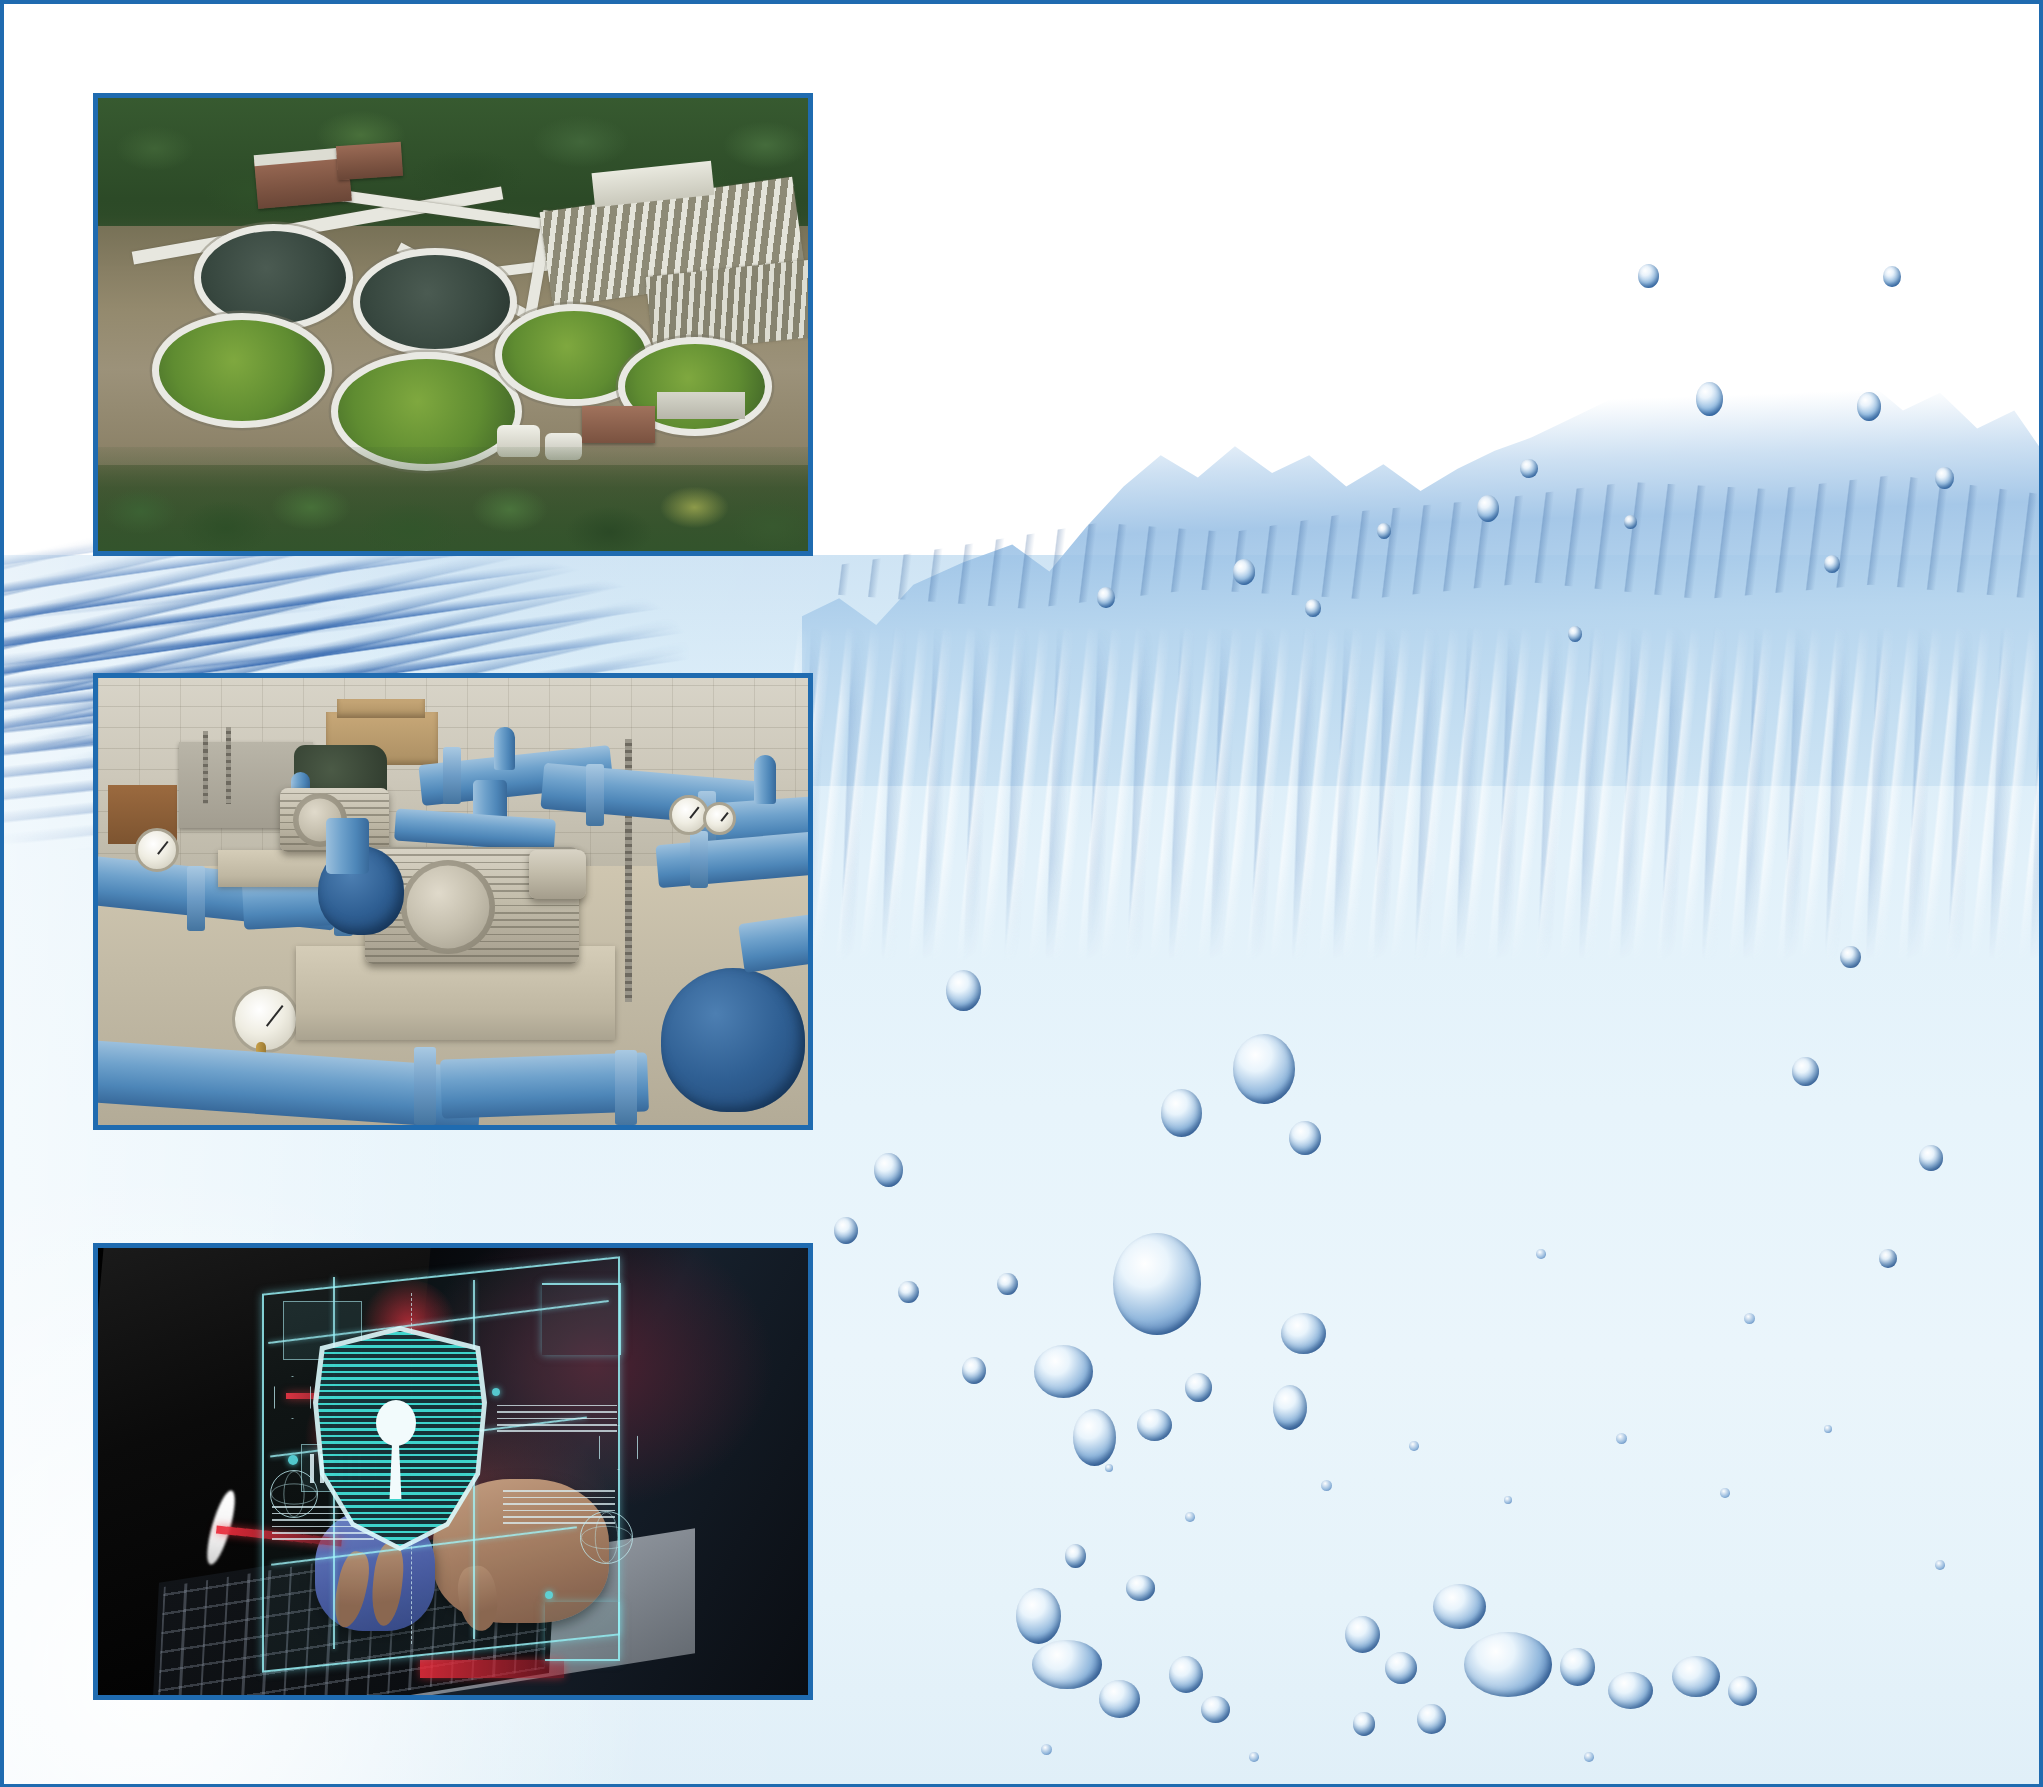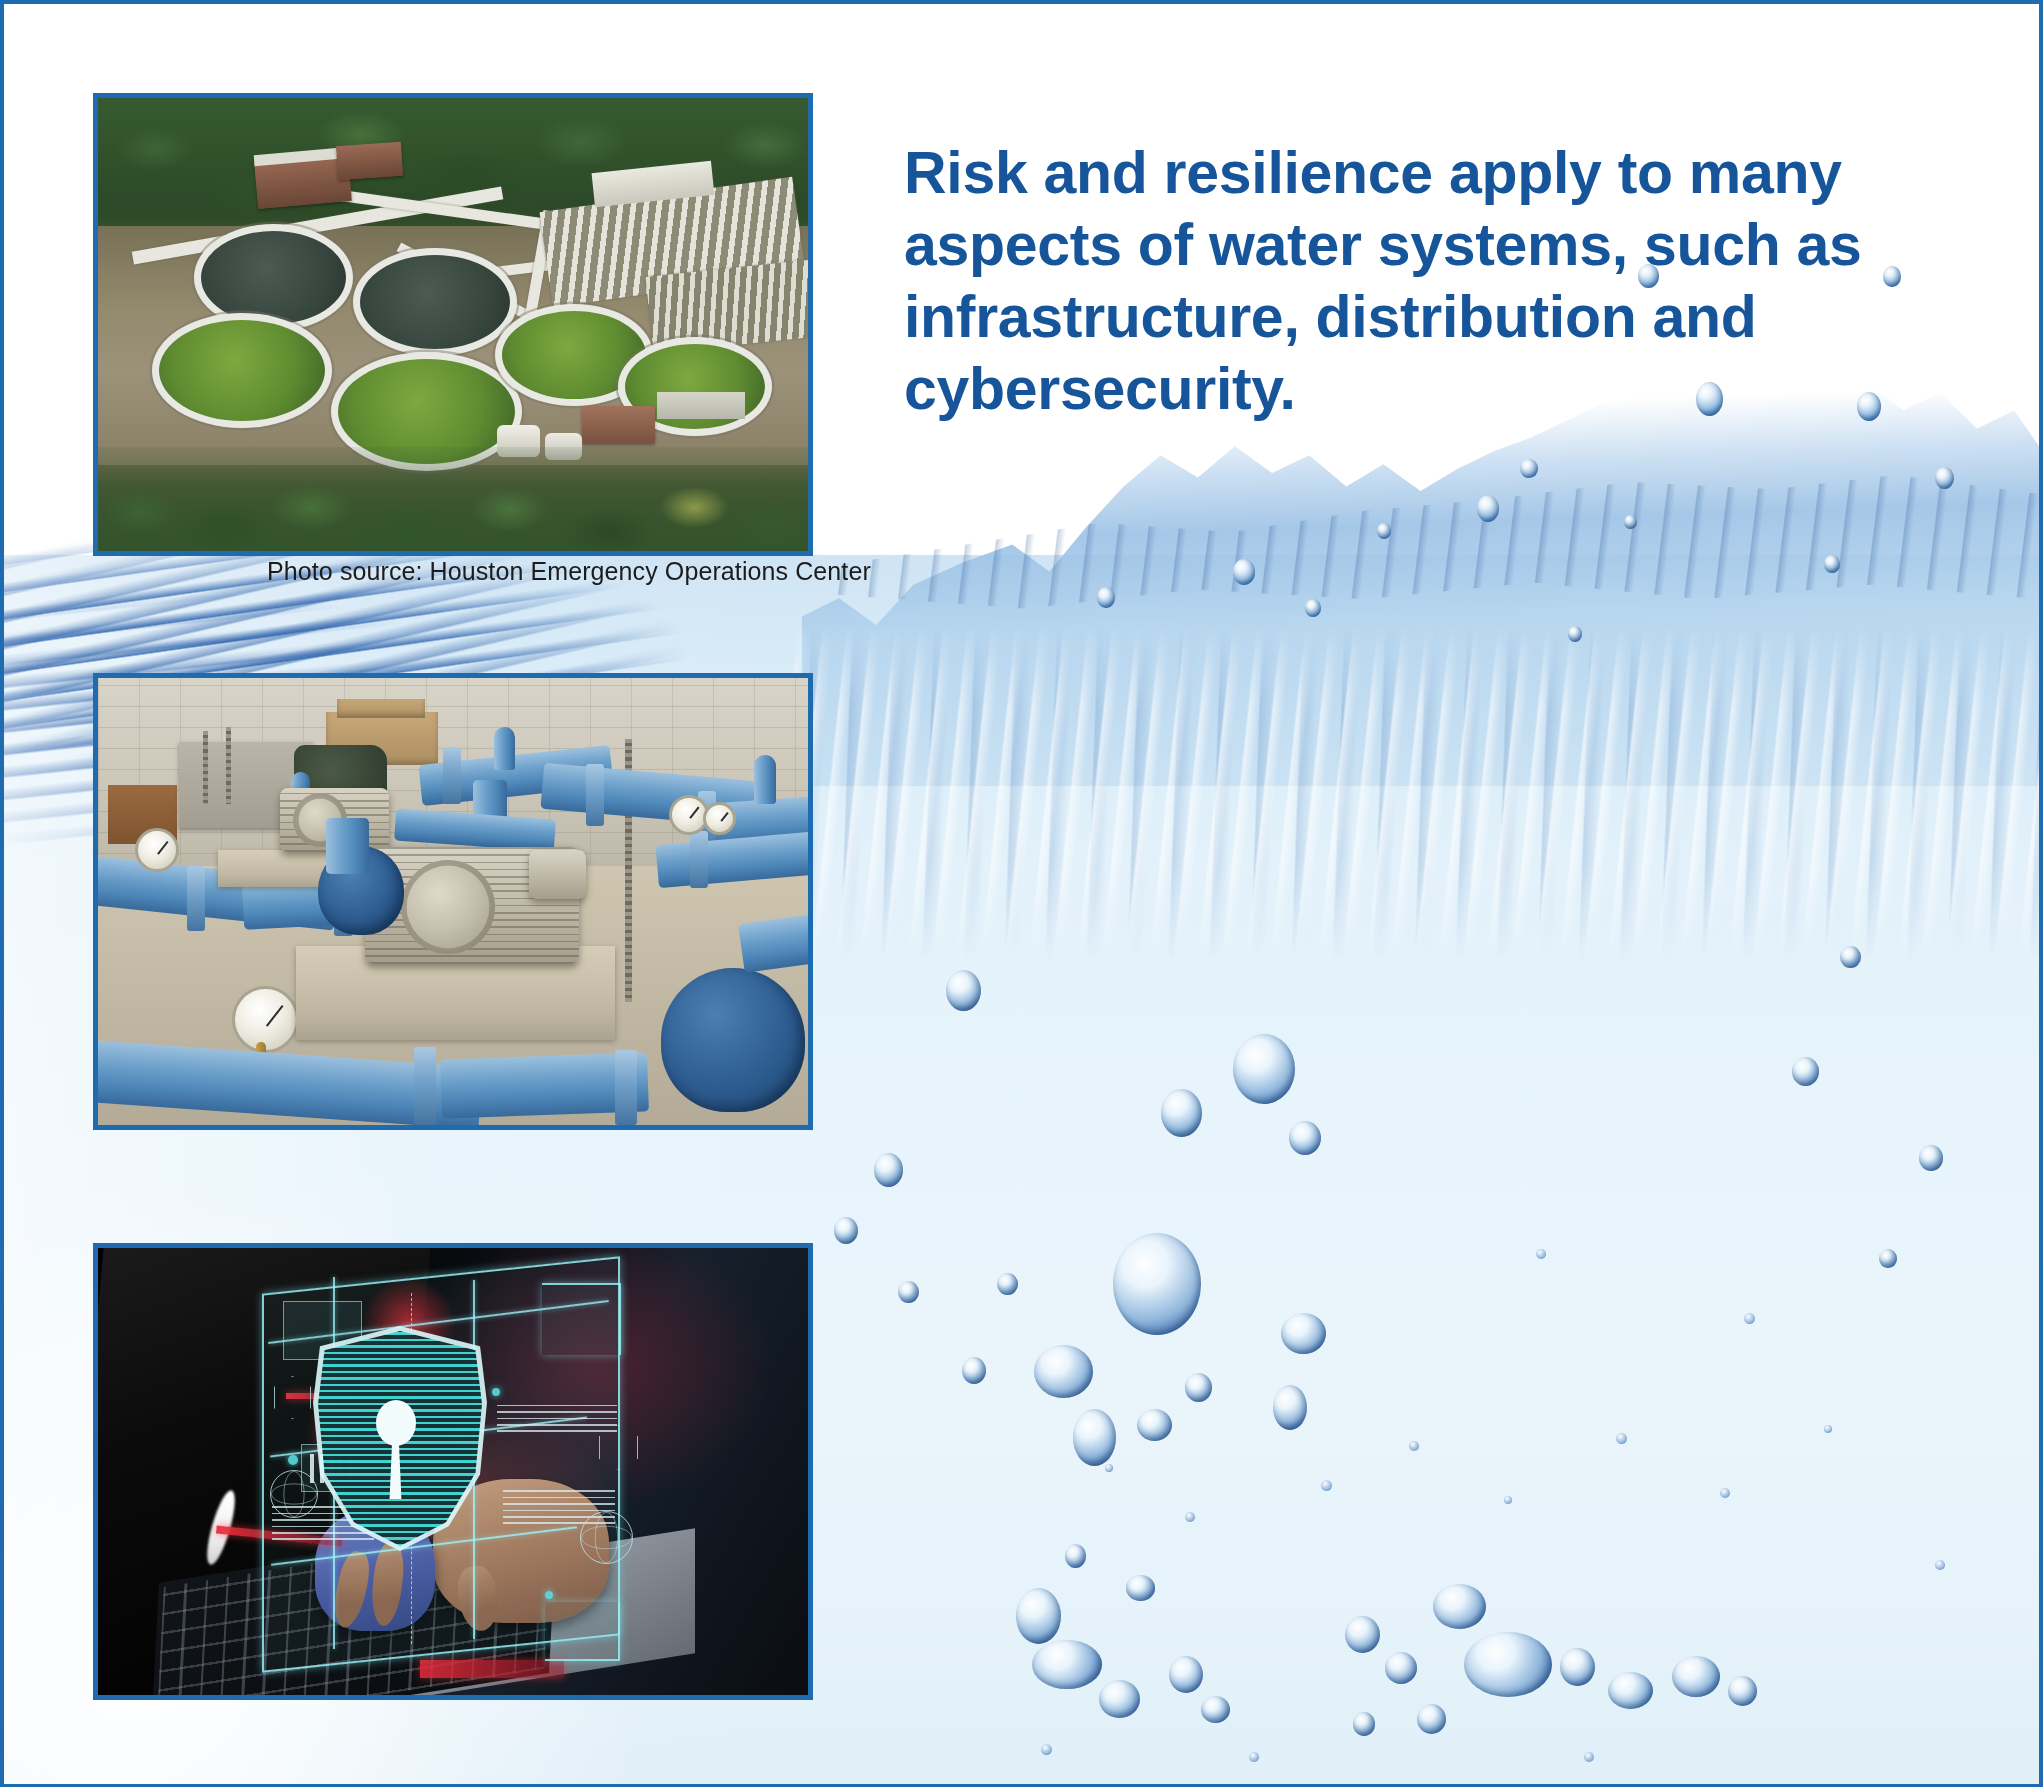--- a/index.html
+++ b/index.html
@@ -636,21 +636,20 @@
       <div class="plant-roofwhite" style="left:495px; top:69px; width:120px; height:34px; background:linear-gradient(180deg,#e9e9df 0%,#c9c8bb 100%); transform:rotate(-6deg);"></div>
       <div class="plant-building" style="left:484px; top:308px; width:73px; height:37px; background:linear-gradient(180deg,#a0725c 0%,#7a5240 100%);"></div>
       <div class="plant-roofwhite" style="left:559px; top:294px; width:88px; height:27px; background:linear-gradient(180deg,#d6d6cb 0%,#b7b6aa 100%);"></div>
       <div class="plant-roofwhite" style="left:399px; top:327px; width:43px; height:32px; border-radius:6.4px; background:linear-gradient(180deg,#f0f0e8 0%,#c6c5b8 100%);"></div>
       <div class="plant-roofwhite" style="left:447px; top:335px; width:37px; height:27px; border-radius:6.4px; background:linear-gradient(180deg,#ecece4 0%,#bfbeb2 100%);"></div>
 
       <div class="plant-trees-bottom"></div>
     </div>
   </div>
 
-  <div class="caption">Photo source: Houston Emergency Operations Center</div>
 
   <div class="photo" id="photo-pumps">
     <div class="photo-inner">
       <div class="pump-wall"></div>
       <div class="pump-floor"></div>
 
       <div class="desk" style="left:9.6px; top:107px; width:69px; height:59px;"></div>
       <div class="cabinet" style="left:81px; top:64px; width:134px; height:86px;"></div>
       <div class="boxes" style="left:228px; top:34px; width:112px; height:53px;"></div>
       <div class="boxes" style="left:239px; top:21px; width:88px; height:19px;"></div>
@@ -756,16 +755,15 @@
       <div class="hud-frame" style="left:444px; top:35px; width:77px; height:70px; border-left:none; border-bottom:none;"></div>
       <div class="hud-frame" style="left:447px; top:354px; width:73px; height:57px; border-left:none; border-top:none;"></div>
 
       <div class="shield-outline" style="left:215px; top:78px; width:174px; height:225px;"></div>
       <div class="shield" style="left:220px; top:83px; width:164px; height:215px;"></div>
       <div class="keyhole-head" style="left:278px; top:152px; width:40px; height:46px;"></div>
       <div class="keyhole-stem" style="left:284px; top:190px; width:27px; height:61px;"></div>
     </div>
   </div>
 
-  <div class="headline">Risk and resilience apply to many aspects of water systems, such as infrastructure, distribution and cybersecurity.</div>
 
 </div>
 
 
 </body></html>

